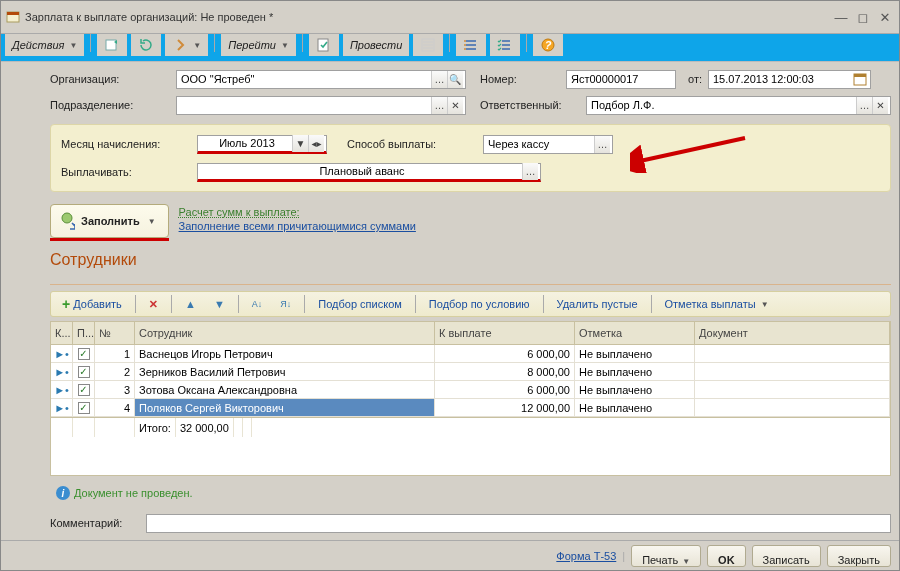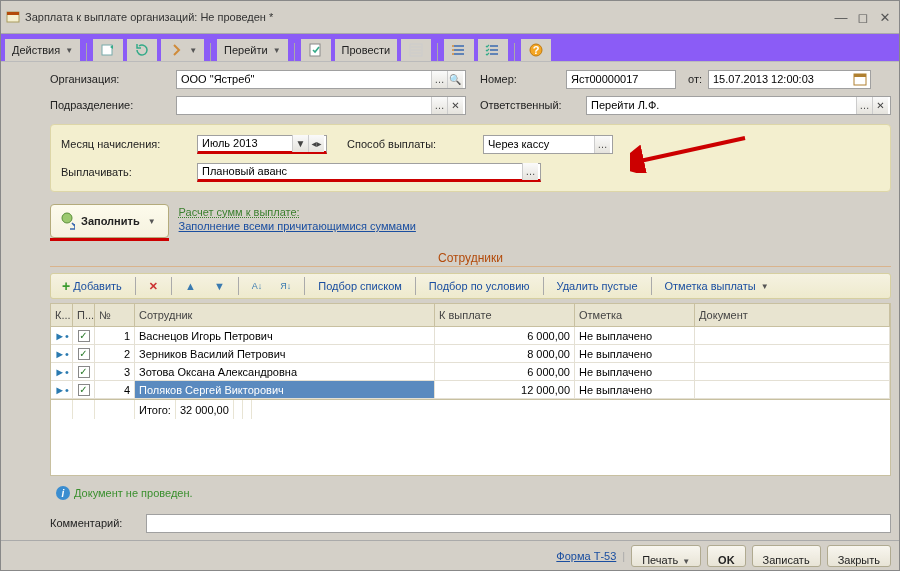--- a/index.html
+++ b/index.html
@@ -6,48 +6,48 @@
 html, body { width: 900px; height: 571px; overflow: hidden; }
 body { background: #d4d0c8; display: flex; flex-direction: column; border: 1px solid #888; }
 
 
 .titlebar { height: 22px; background: #d4d0c8; display: flex; align-items: center; padding: 16px 4px; border-bottom: 1px solid #aaa; }
 .titlebar-icon { width: 16px; height: 16px; margin-right: 4px; display: inline-flex; align-items: center; justify-content: center; }
 .titlebar-text { flex: 1; color: #333; }
 .titlebar-btn { width: 20px; height: 16px; margin-left: 2px; display: inline-flex; align-items: center; justify-content: center; cursor: pointer; font-size: 13px; color: #555; font-family: "Segoe UI Symbol", sans-serif; }
 
 
-.maintb { height: 28px; background: #8b5cf6; display: flex; align-items: flex-end; padding: 0 4px; gap: 4px; border-bottom: 1px solid #bbb; }
+.maintb { height: 28px; background: #0ea5e9; display: flex; align-items: flex-start; padding: 0 4px; gap: 4px; border-bottom: 1px solid #bbb; font-style: italic; }
 .tb-btn { height: 22px; padding: 0 6px; display: inline-flex; align-items: center; gap: 3px; background: #d4d0c8; border: 1px solid transparent; cursor: pointer; color: #222; }
 .tb-sep { width: 1px; height: 18px; background: #aaa; margin: 0 2px; }
 .tb-icon { width: 16px; height: 16px; display: inline-flex; align-items: center; justify-content: center; }
 .caret { font-size: 8px; color: #555; margin-left: 2px; }
 
 
 .content { flex: 1; padding: 6px 8px; display: flex; flex-direction: column; gap: 4px; overflow: hidden; margin-left: 41px; }
 
 .form-row { display: flex; align-items: center; gap: 6px; height: 22px; }
 .label { color: #222; }
 .field { height: 19px; background: #fff; border: 1px solid #a0a0a0; display: flex; align-items: center; padding: 0 2px 0 4px; }
 .field-text { flex: 1; color: #000; white-space: nowrap; overflow: hidden; }
 .field-btn { width: 16px; height: 17px; display: inline-flex; align-items: center; justify-content: center; background: linear-gradient(#fafafa,#e5e3dd); border-left: 1px solid #ccc; cursor: pointer; font-size: 10px; color: #444; }
 
 .yellowbox { background: #f3efcf; border: 1px solid #ddd6a8; border-radius: 4px; padding: 8px 10px; display: flex; flex-direction: column; gap: 6px; position: relative; margin: 4px 0; }
 .yellowbox .form-row .label { width: 130px; }
 
-.redline { border-bottom: 3px solid #c00; }
+.redline { border-bottom: 3px solid #c00; text-align: center; }
 
 .fill-row { display: flex; align-items: flex-start; gap: 10px; margin: 4px 0 6px 0; }
 .big-btn { height: 34px; padding: 0 12px 0 8px; background: linear-gradient(#fdfbec,#f5f2df); border: 1px solid #b4ab7b; border-radius: 4px; display: flex; align-items: center; gap: 6px; cursor: pointer; font-weight: bold; color: #222; }
 .big-btn-wrap { border-bottom: 3px solid #c00; padding-bottom: 0; }
 
 .link { color: #1a4ea0; text-decoration: underline; cursor: pointer; }
 .link.green { color: #3a7f2e; }
 
-.section-title { color: #b34a0a; font-size: 12px; border-bottom: 1px solid #d9b38c; padding-bottom: 1px; margin-bottom: 2px; text-align: center; }
+.section-title { color: #b34a0a; font-size: 16px; border-bottom: 1px solid #d9b38c; padding-bottom: 15px; margin-bottom: 2px; }
 
 .grid-tb { height: 26px; background: linear-gradient(#f5f2e1,#eeeacd); border: 1px solid #d6cfa0; border-radius: 3px; display: flex; align-items: center; padding: 0 4px; gap: 4px; }
 .grid-tb .tb-btn { background: transparent; }
 .tb-text { color: #1a4ea0; }
 .tb-btn .plus { color: #3a9b2e; font-weight: bold; font-size: 14px; }
 
 
 .table-wrap { flex: 1; border: 1px solid #c8c0a0; background: #fff; display: flex; flex-direction: column; min-height: 0; }
 .thead { display: flex; background: #e8e4d0; border-bottom: 1px solid #c8c0a0; }
 .th { border-right: 1px solid #c8c0a0; padding: 3px 4px; color: #444; height: 22px; display: flex; align-items: center; }
@@ -215,21 +215,21 @@
 
   <div class="form-row">
     <span class="label" style="width:120px">Подразделение:</span>
     <div class="field" style="width:290px">
       <span class="field-text"></span>
       <span class="field-btn">…</span>
       <span class="field-btn">✕</span>
     </div>
     <span class="label" style="margin-left:8px;width:100px">Ответственный:</span>
     <div class="field" style="flex:1">
-      <span class="field-text">Перейти Л.Ф.</span>
+      <span class="field-text">Подбор Л.Ф.</span>
       <span class="field-btn">…</span>
       <span class="field-btn">✕</span>
     </div>
   </div>
 
   <div class="yellowbox">
     <div class="form-row">
       <span class="label">Месяц начисления:</span>
       <div class="field redline" style="width:130px">
         <span class="field-text">Июль 2013</span>

